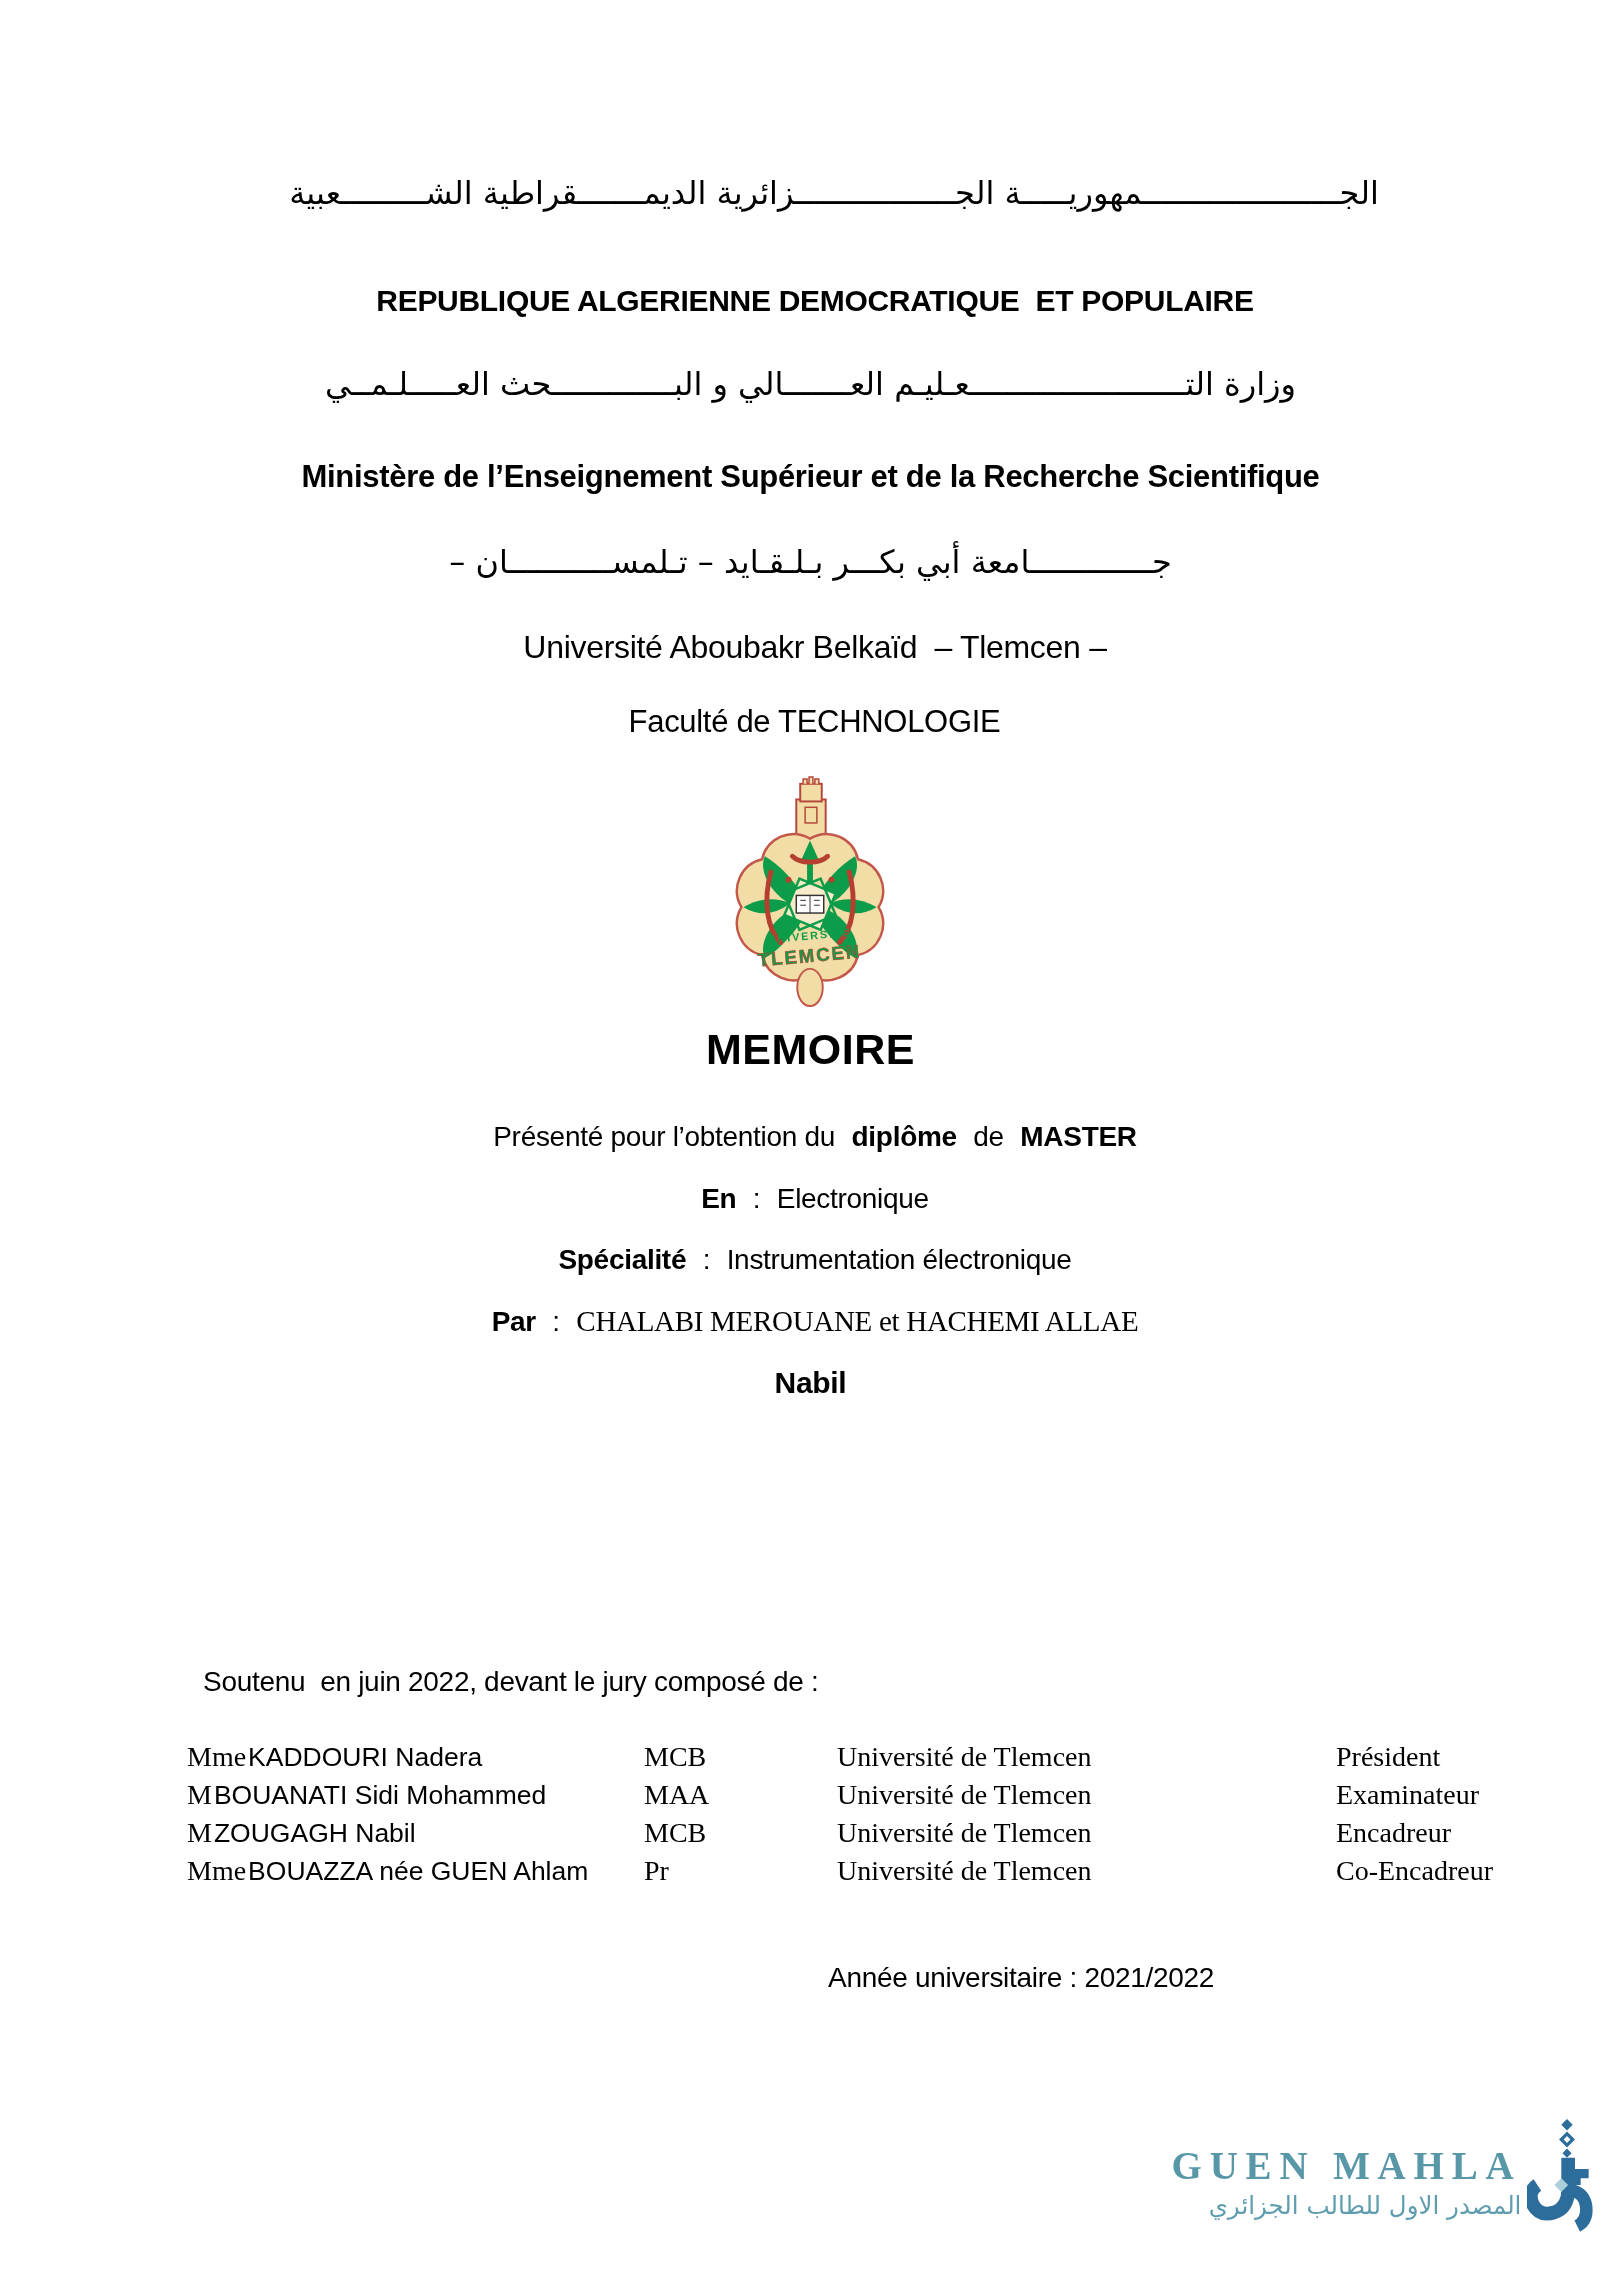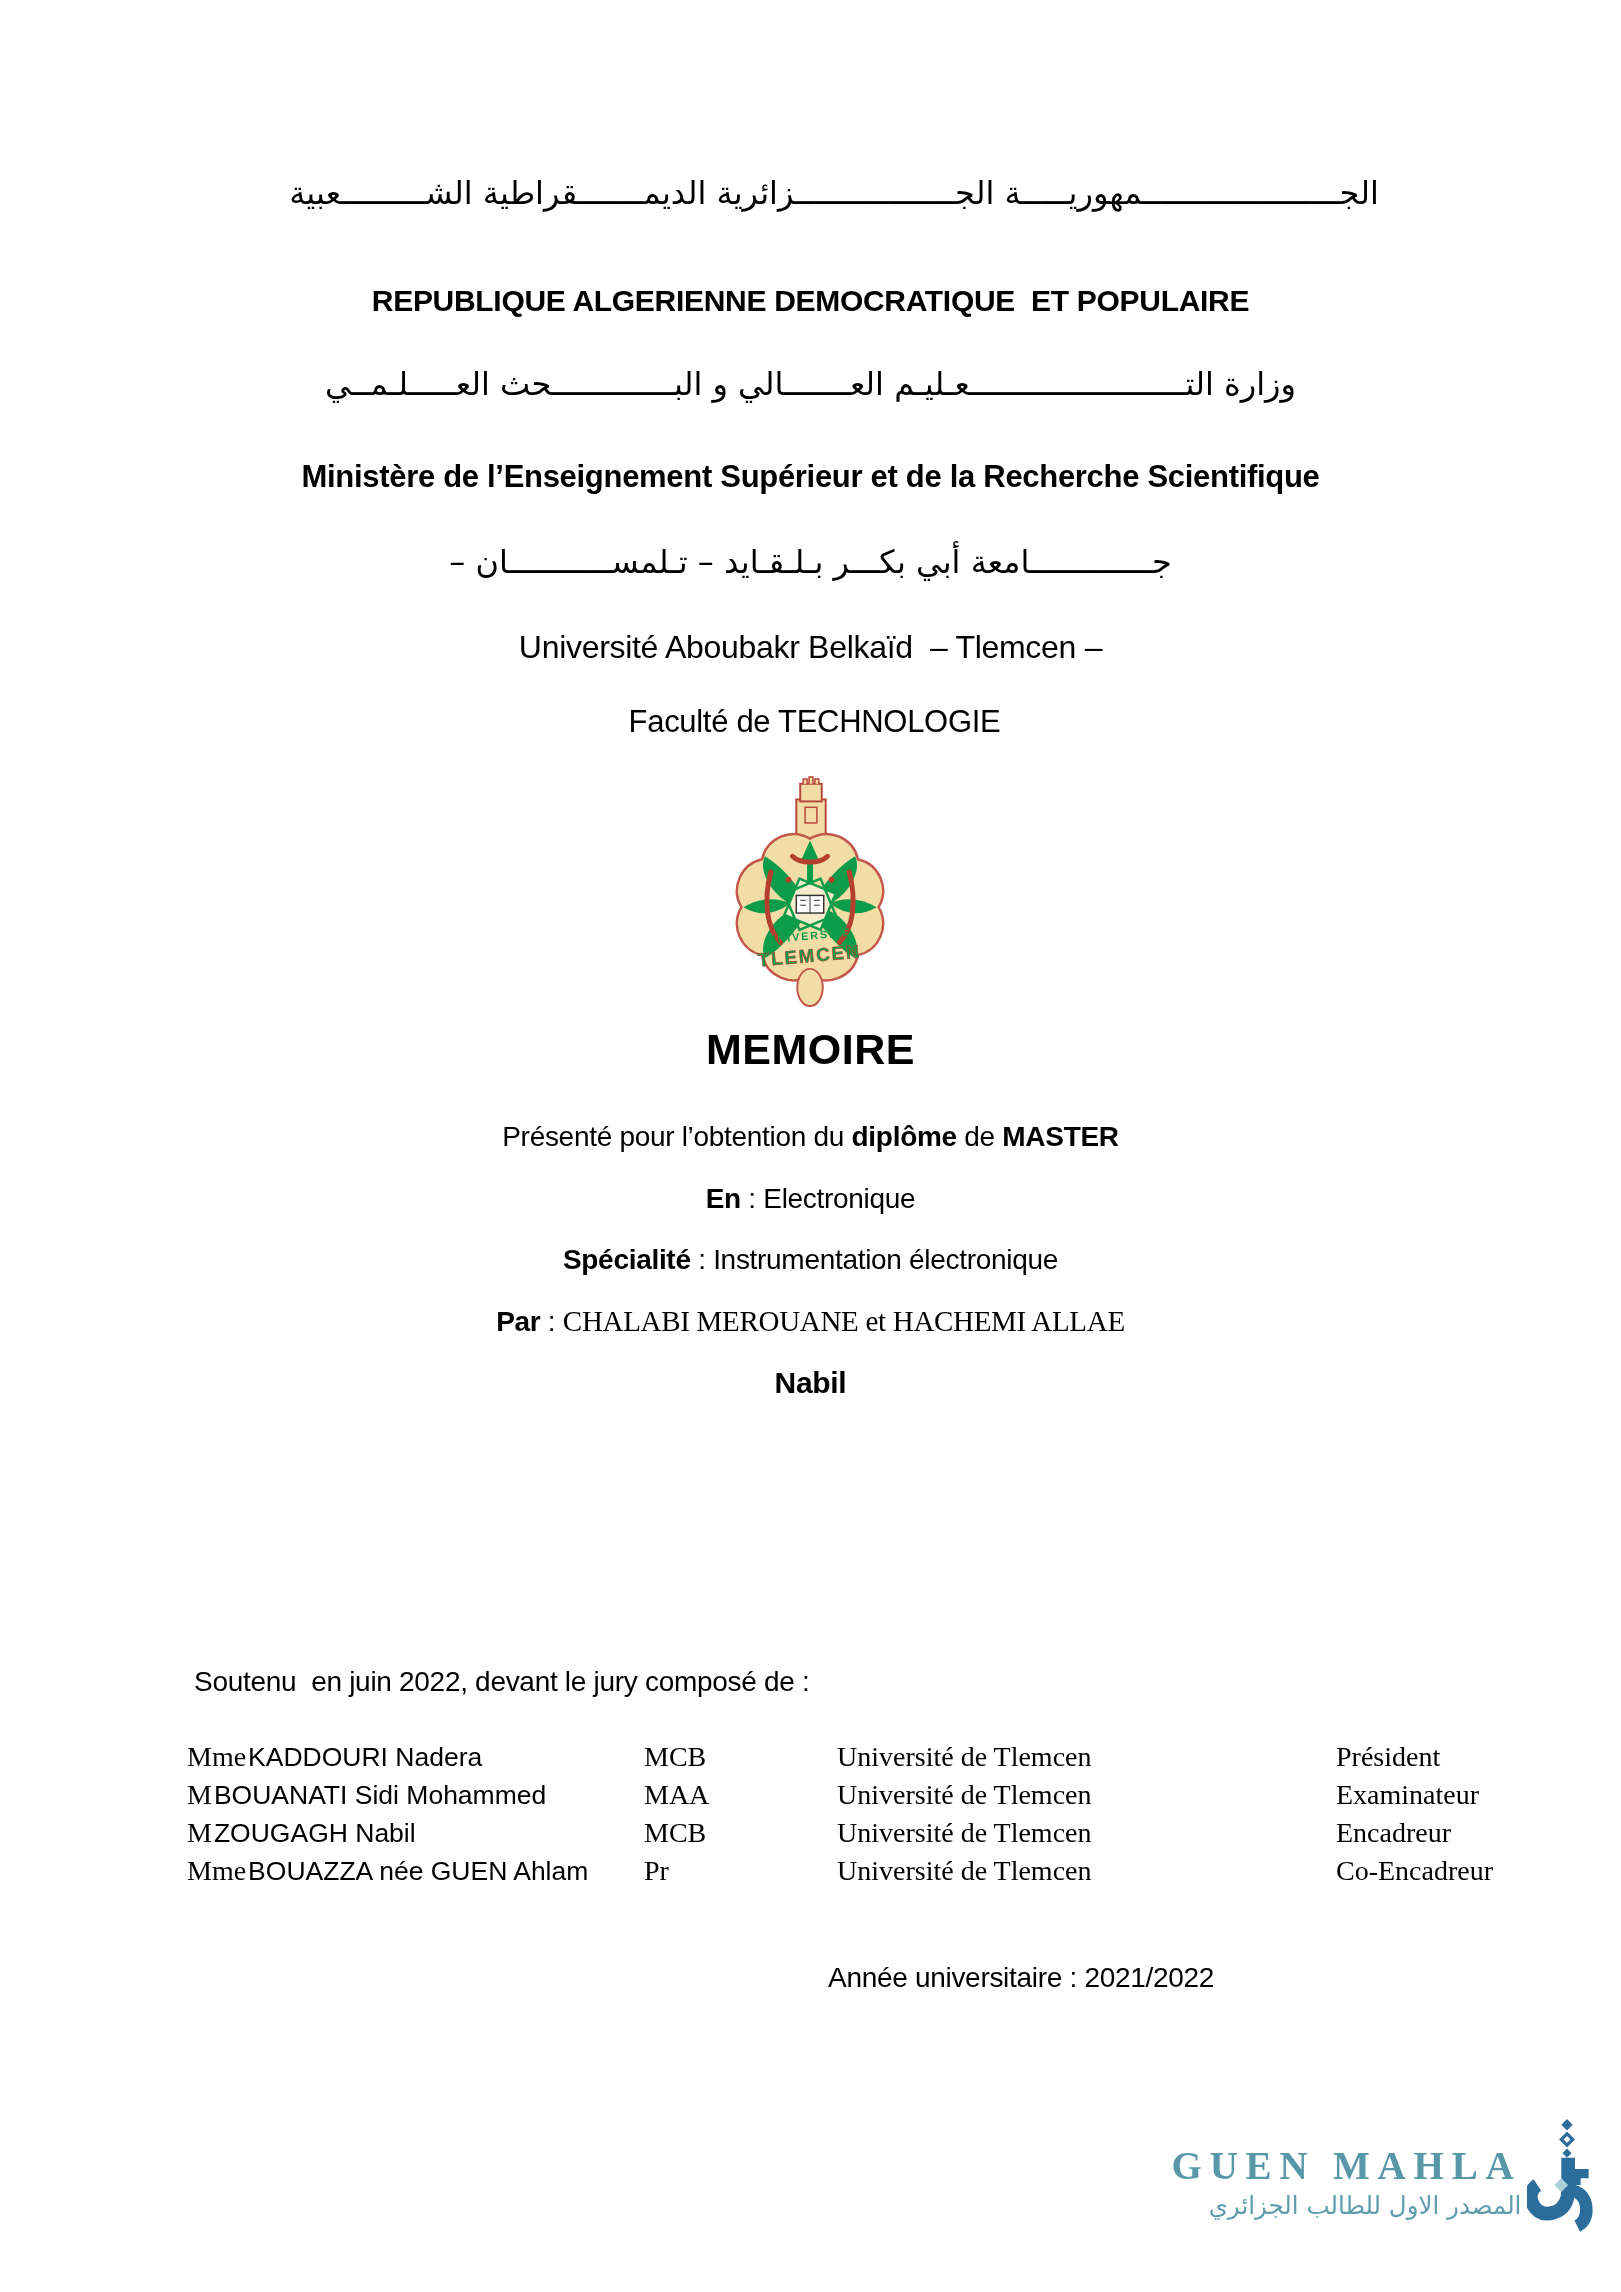--- a/index.html
+++ b/index.html
@@ -2,21 +2,21 @@
 <html><head>
 <meta charset="utf-8">
 <style>
   html,body{margin:0;padding:0;background:#fff;}
   .page{position:relative;width:1621px;height:2293px;background:#ffffff;overflow:hidden;color:#000;}
   .abs{position:absolute;}
   .ctr{left:0;right:0;text-align:center;}
   .fs{font-family:"Liberation Sans",sans-serif;letter-spacing:-0.3px;}
   .ar{font-family:"DejaVu Sans",sans-serif;direction:rtl;}
   .b{font-weight:bold;}
-  .pre{white-space:pre-wrap;}
+  .pre{white-space:pre-wrap;margin-left:9px;}
   .ar-line{font-size:32px;}
   .mid{font-size:28px;}
   #arabic-republic{top:174px;margin-left:47px;}
   #republic{top:284px;font-size:30px;}
   #arabic-ministry{top:365px;}
   #ministry{top:459px;font-size:31px;}
   #arabic-university{top:543px;}
   #university{top:629px;font-size:32px;font-weight:normal;}
   #faculty{top:704px;font-size:31px;padding-left:8px;}
   #logo-wrap{top:774px;left:0;right:0;display:flex;justify-content:center;}

